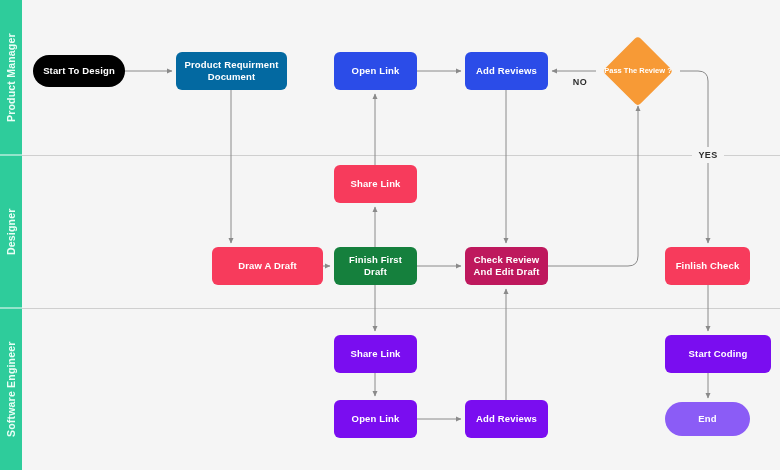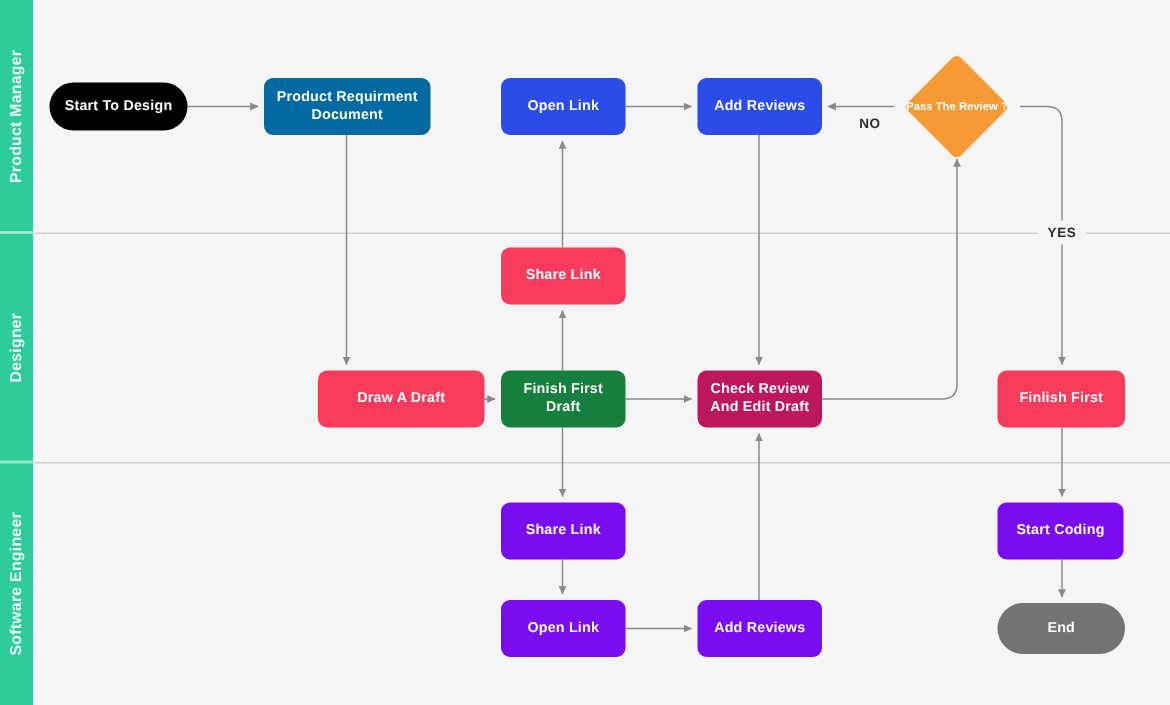--- a/index.html
+++ b/index.html
@@ -127,26 +127,26 @@
       <div class="node n-green pill" style="left: 33px; top: 55px; width: 92px; height: 32px; background: #000000;">Start To Design</div>
       <div class="node n-blue" style="left: 176px; top: 52px; width: 111px; height: 38px; background: #0369a1;">Product Requirment Document</div>
       <div class="node n-blue" style="left: 334px; top: 52px; width: 83px; height: 38px; background: rgb(43, 76, 232);">Open Link</div>
       <div class="node n-blue" style="left: 465px; top: 52px; width: 83px; height: 38px; background: rgb(43, 76, 232);">Add Reviews</div>
       <div class="diamond" style="left: 613.2px; top: 46.2px; width: 49.6px; height: 49.6px; background: rgb(247, 154, 54);"></div>
       <div class="diamond-text" style="left: 596px; top: 40px; width: 84px; height: 62px;">Pass The Review ?</div>
       <div class="node n-red" style="left: 334px; top: 165px; width: 83px; height: 38px; background: rgb(247, 59, 92);">Share Link</div>
       <div class="node n-red" style="left: 176px; top: 247px; width: 111px; height: 38px; background: rgb(247, 59, 92); margin-left: 36px;">Draw A Draft</div>
       <div class="node n-red" style="left: 334px; top: 247px; width: 83px; height: 38px; background: #15803d;">Finish First Draft</div>
       <div class="node n-red" style="left: 465px; top: 247px; width: 83px; height: 38px; background: #be185d;">Check Review And Edit Draft</div>
-      <div class="node n-red" style="left: 665px; top: 247px; width: 85px; height: 38px; background: rgb(247, 59, 92);">Finlish First</div>
+      <div class="node n-red" style="left: 665px; top: 247px; width: 85px; height: 38px; background: rgb(247, 59, 92);">Finlish Check</div>
       <div class="node n-purple" style="left: 334px; top: 335px; width: 83px; height: 38px; background: rgb(122, 13, 240);">Share Link</div>
-      <div class="node n-purple" style="left: 665px; top: 335px; width: 84px; height: 38px; background: rgb(122, 13, 240);">Start Coding</div>
+      <div class="node n-purple" style="left: 665px; top: 335px; width: 106px; height: 38px; background: rgb(122, 13, 240);">Start Coding</div>
       <div class="node n-purple" style="left: 334px; top: 400px; width: 83px; height: 38px; background: rgb(122, 13, 240);">Open Link</div>
       <div class="node n-purple" style="left: 465px; top: 400px; width: 83px; height: 38px; background: rgb(122, 13, 240);">Add Reviews</div>
-      <div class="node n-green pill" style="left: 665px; top: 402px; width: 85px; height: 34px; background: #737373;">End</div>
+      <div class="node n-green pill" style="left: 665px; top: 402px; width: 85px; height: 34px; background: #8b5cf6;">End</div>
     </div>
 
   <div id="edge-labels">
       <div class="edge-label" style="left: 565px; top: 63px; width: 26px; height: 16px;">NO</div>
       <div class="edge-label" style="left: 692px; top: 136px; width: 28px; height: 16px;">YES</div>
     </div>
 
 </div>
 
 </body></html>

